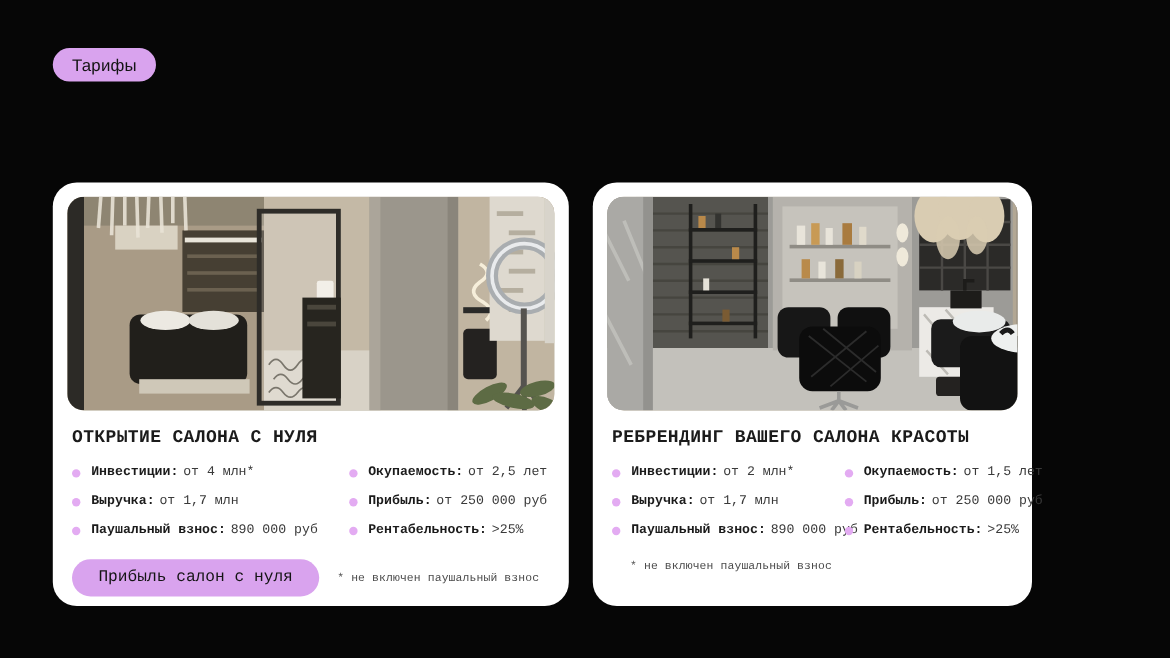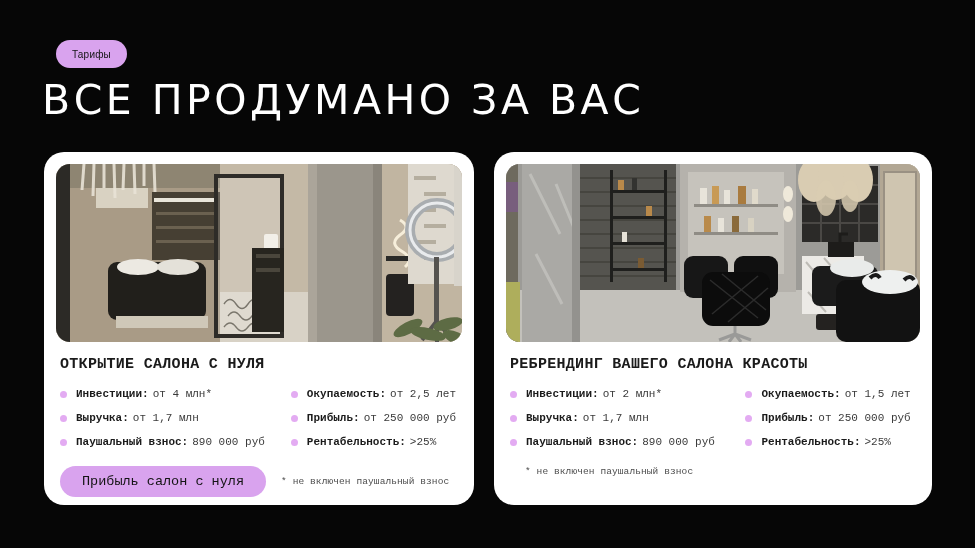--- a/index.html
+++ b/index.html
@@ -9,38 +9,38 @@
   *{box-sizing:border-box}
   html,body{margin:0;padding:0}
   body{
     width:975px;height:548px;overflow:hidden;
     background:var(--bg);
     font-family:"Liberation Sans",sans-serif;
   }
   .stage{position:relative;width:975px;height:548px}
 
   .badge{
-    position:absolute;left:56px;top:40px;height:28px;
+    position:absolute;left:44px;top:40px;height:28px;
     display:inline-flex;align-items:center;padding:0 16px;
     background:var(--accent);border-radius:15px;
-    font-size:10px;color:#141414;letter-spacing:.2px;
+    font-size:14px;color:#141414;letter-spacing:.2px;
   }
   .h1{
     position:absolute;left:42px;top:76px;margin:0;
     font-family:"DejaVu Sans","Liberation Sans",sans-serif;
     font-weight:400;font-size:41px;letter-spacing:3.5px;
     color:var(--heading-color);white-space:nowrap;
   }
 
   .cards{position:absolute;left:44px;top:152px;display:flex;gap:20px}
   .card{
     width:430px;height:353px;background:var(--card-bg);
     border-radius:20px;padding:12px 12px 0;font-family:Liberation Mono, monospace;
   }
-  .card.c1{width:438px}
+  .card.c1{width:366px}
 
   .photo{
     height:178px;border-radius:14px;overflow:hidden;position:relative;background:#b9af9e;
   }
   .photo svg{display:block;width:100%;height:100%}
 
   .card-title{
     margin:14px 4px 0;font-size:15px;font-weight:700;
     color:var(--text-dark);letter-spacing:.3px;white-space:nowrap;
   }
@@ -60,21 +60,20 @@
     font-family:inherit;cursor:pointer;white-space:nowrap;
   }
   .footnote{margin-left:15px;font-size:9.5px;color:var(--footnote-color);letter-spacing:.1px}
 </style>
 </head>
 <body>
 
 <div class="stage">
 
   <div class="badge">Тарифы</div>
-  <h1 class="h1">ВСЕ ПРОДУМАНО ЗА ВАС</h1>
 
   <div class="cards">
 
     <div class="card c0">
       <div class="photo">
         <svg viewBox="0 0 406 178" preserveAspectRatio="xMidYMid slice" aria-hidden="true">
           <rect width="406" height="178" fill="#c4b9a6"></rect>
           <rect y="128" width="406" height="50" fill="#d8d2c6"></rect>
 
           <rect x="14" width="150" height="178" fill="#a99b86"></rect>

